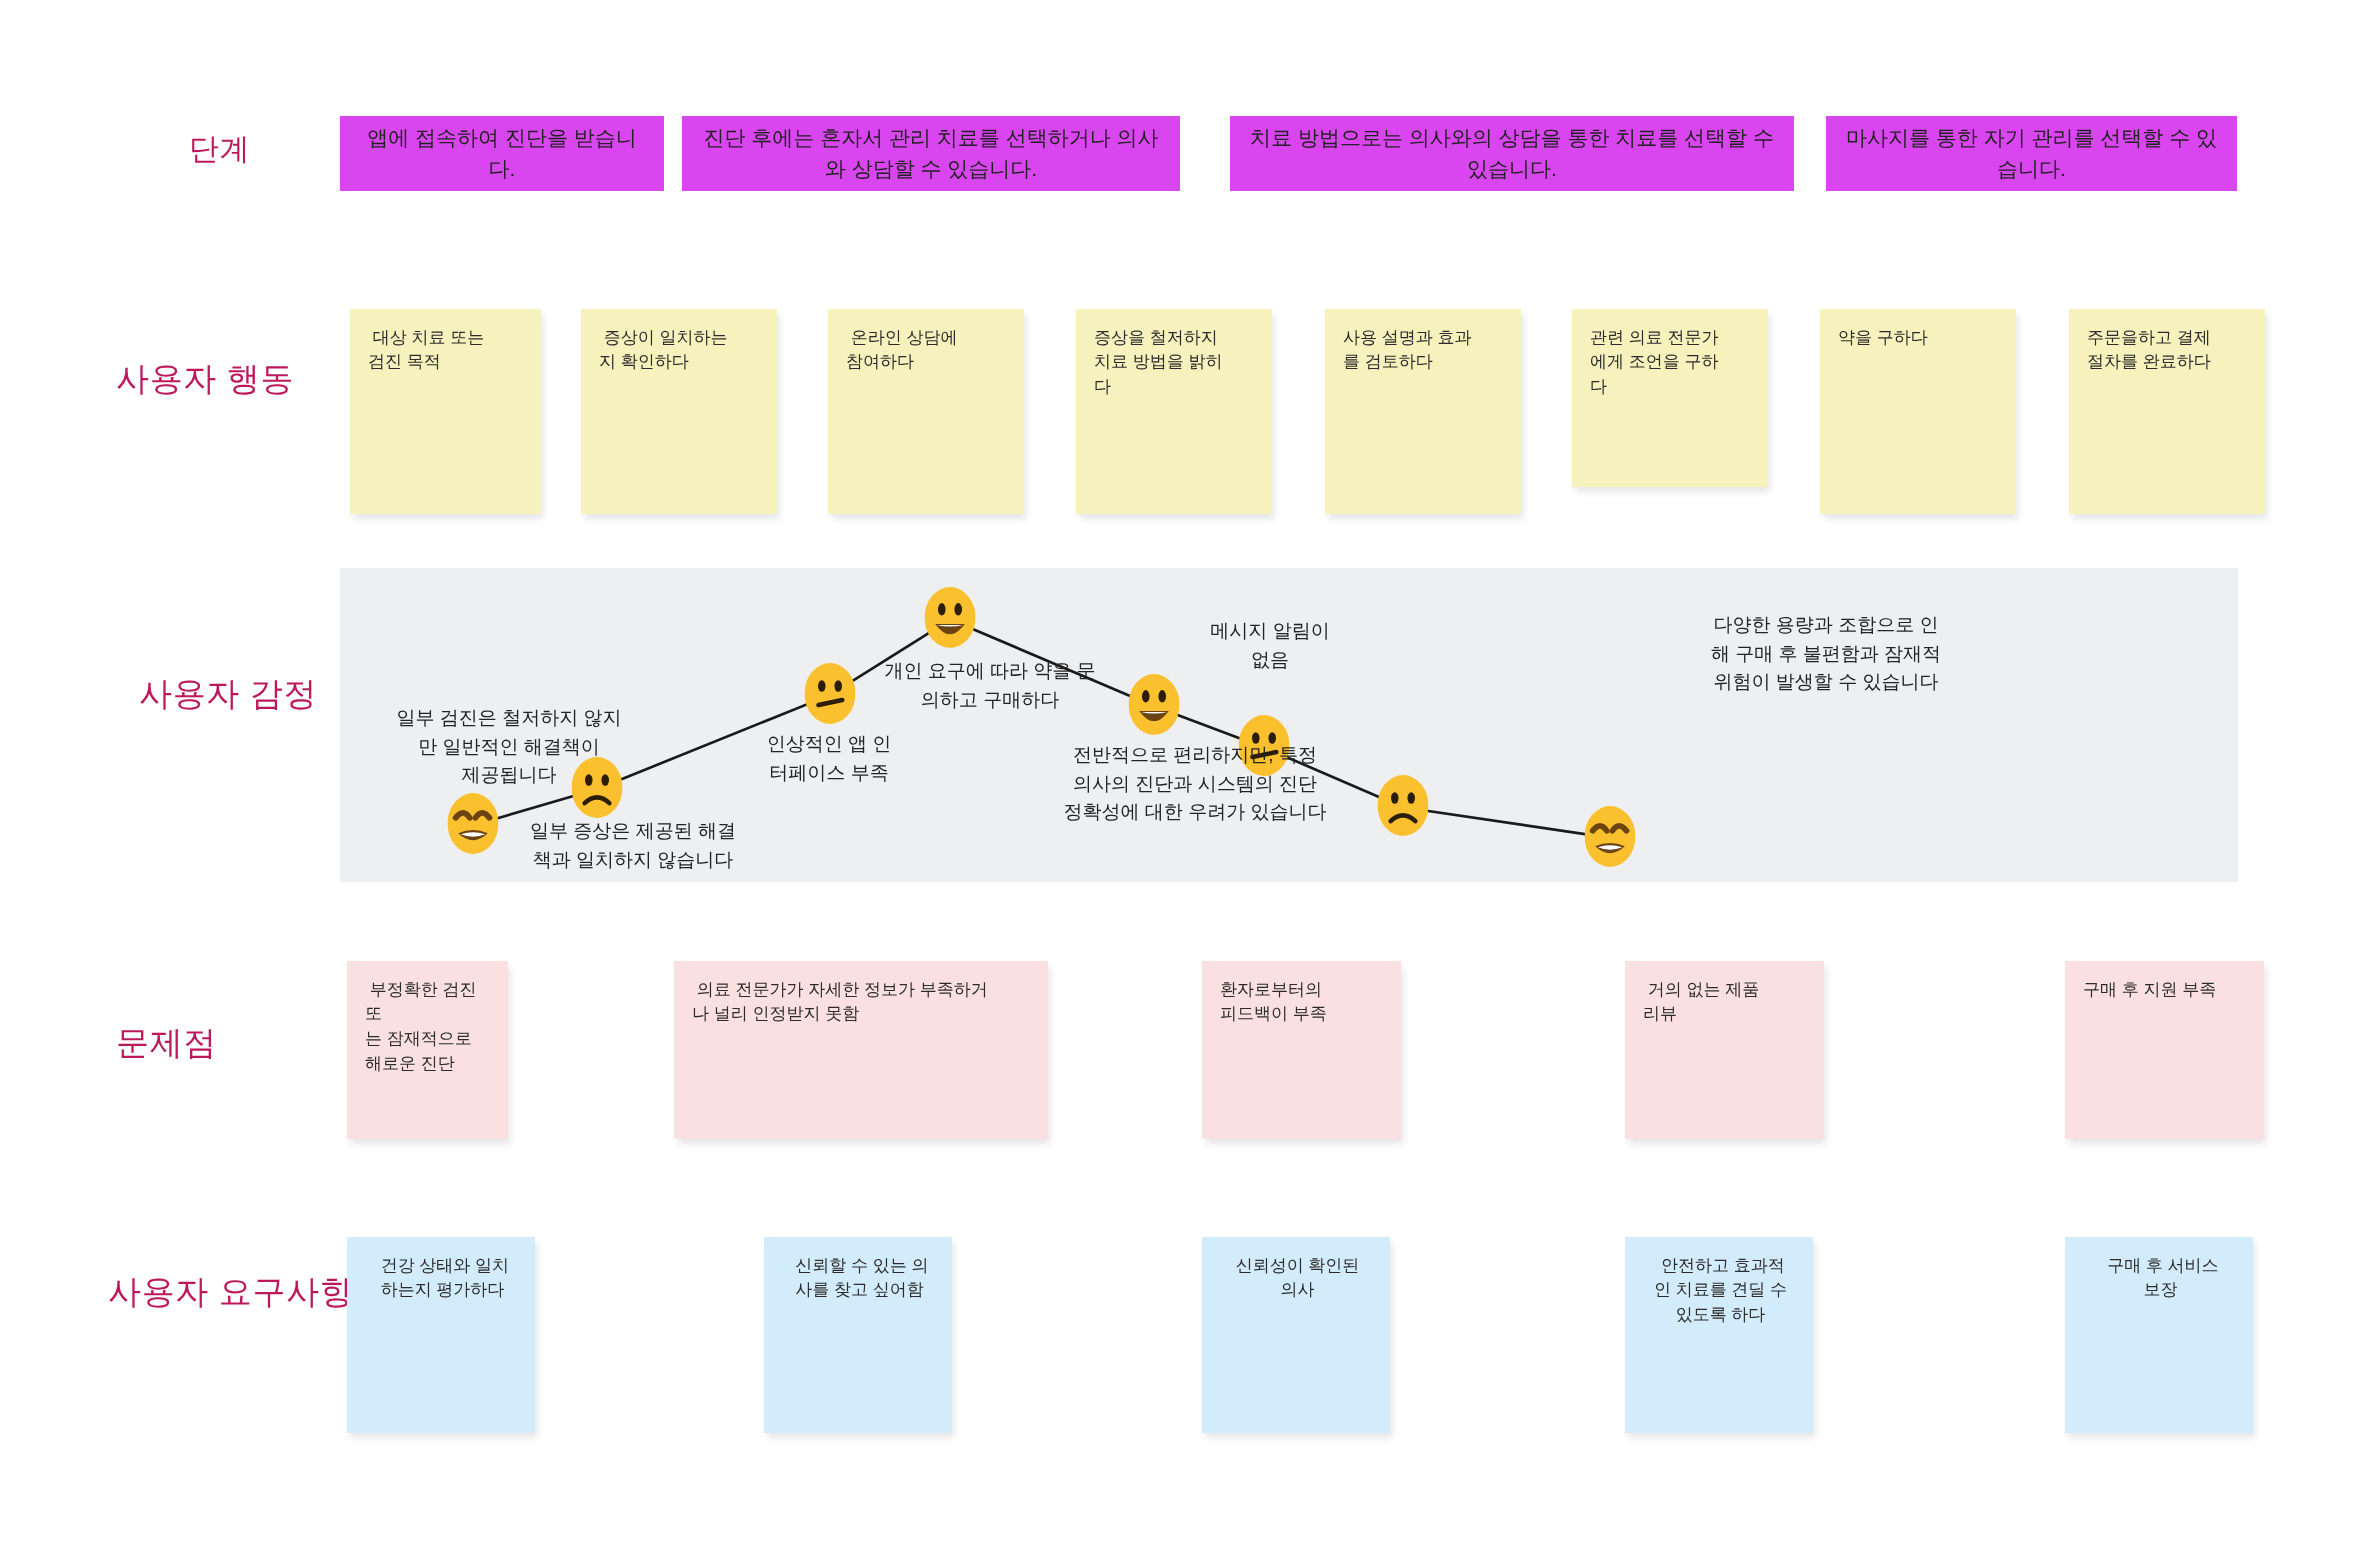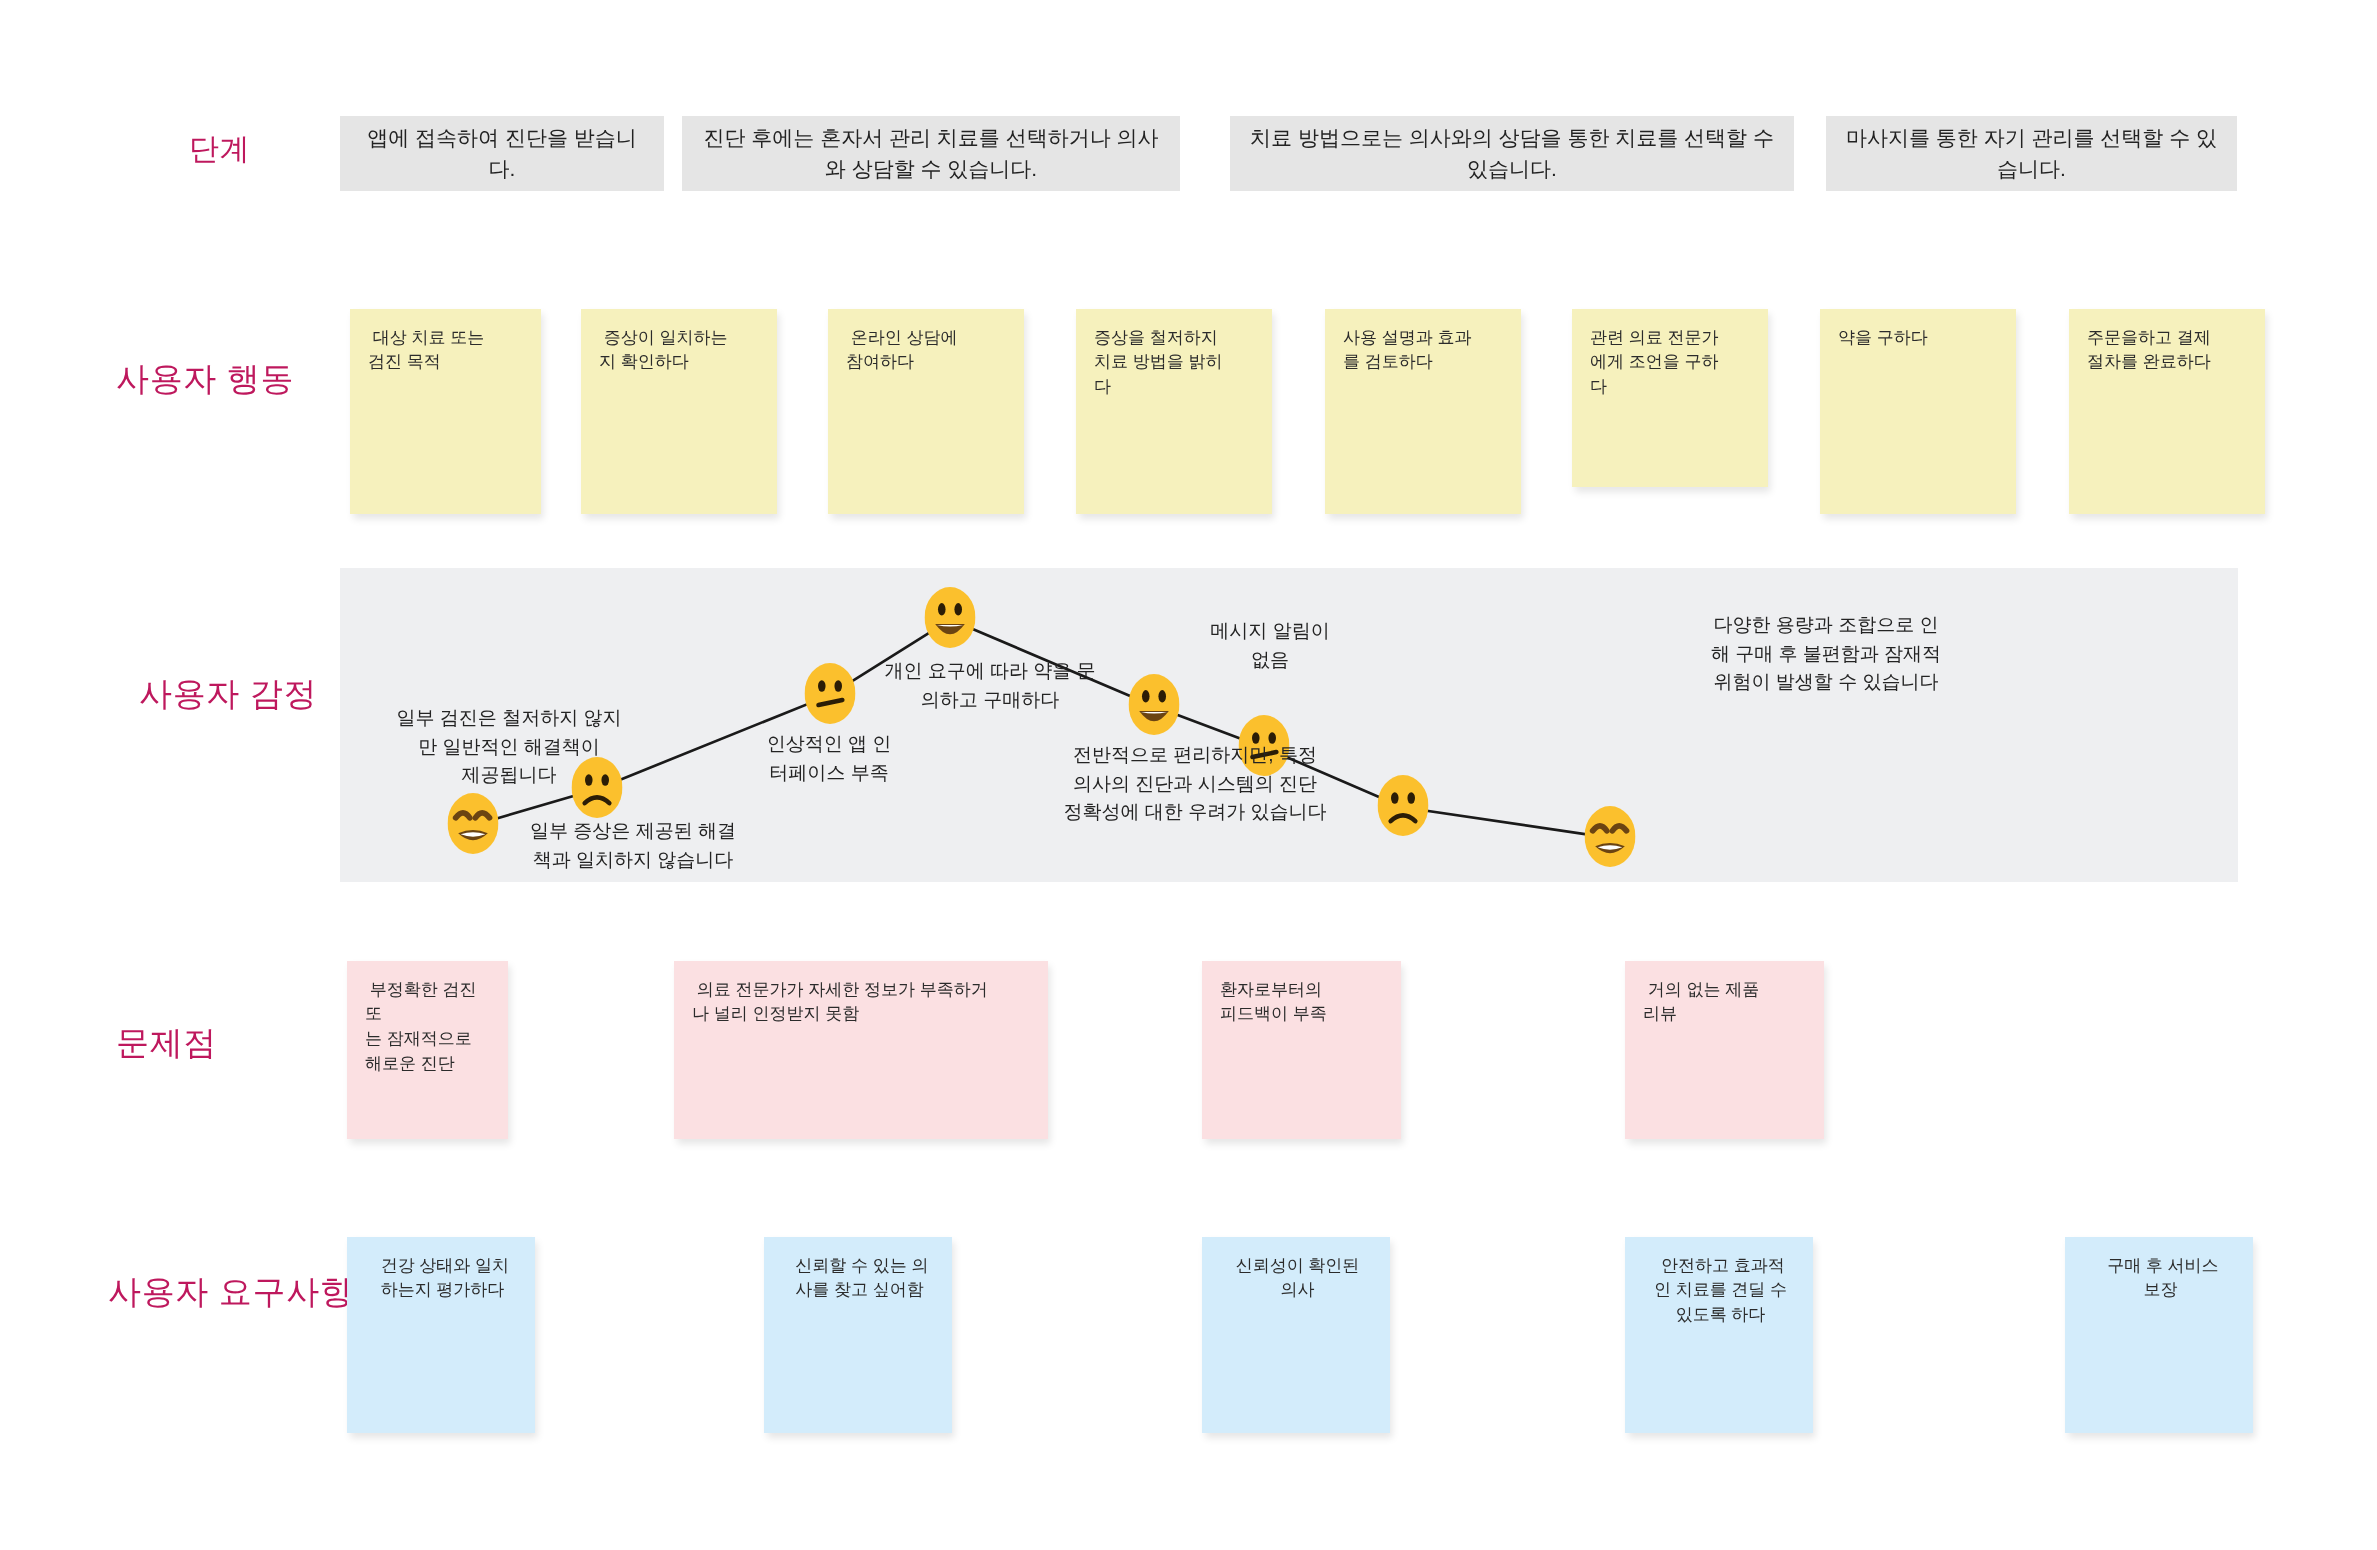--- a/index.html
+++ b/index.html
@@ -25,21 +25,21 @@
     position: absolute;
     font-weight: normal;
     color: #be185d;
     white-space: nowrap;
     letter-spacing: 0.02em;
   }
 
   
   .stage-box {
     position: absolute;
-    background: #e5e5e5;
+    background: #d946ef;
     display: flex;
     align-items: center;
     justify-content: center;
     text-align: center;
     padding: 0 15px;
     box-sizing: border-box;
     font-size: 21px;
     line-height: 1.45;
     color: #222222;
   }
@@ -224,20 +224,21 @@
 
   <div class="note note-pink" style="left:347px; top:961px; width:161px; height:178px;"> 부정확한 검진 또
 는 잠재적으로
 해로운 진단</div>
   <div class="note note-pink" style="left:674px; top:961px; width:374px; height:178px;"> 의료 전문가가 자세한 정보가 부족하거
 나 널리 인정받지 못함</div>
   <div class="note note-pink" style="left:1202px; top:961px; width:199px; height:178px;">환자로부터의
 피드백이 부족</div>
   <div class="note note-pink" style="left:1625px; top:961px; width:199px; height:178px;"> 거의 없는 제품
 리뷰</div>
+  <div class="note note-pink" style="left:2065px; top:961px; width:199px; height:178px;">구매 후 지원 부족</div>
 
   <div class="note note-blue" style="left:347px; top:1237px; width:188px; height:196px;"> 건강 상태와 일치
 하는지 평가하다</div>
   <div class="note note-blue" style="left:764px; top:1237px; width:188px; height:196px;"> 신뢰할 수 있는 의
 사를 찾고 싶어함</div>
   <div class="note note-blue" style="left:1202px; top:1237px; width:188px; height:196px;">신뢰성이 확인된
 의사</div>
   <div class="note note-blue" style="left:1625px; top:1237px; width:188px; height:196px;"> 안전하고 효과적
 인 치료를 견딜 수
 있도록 하다</div>

